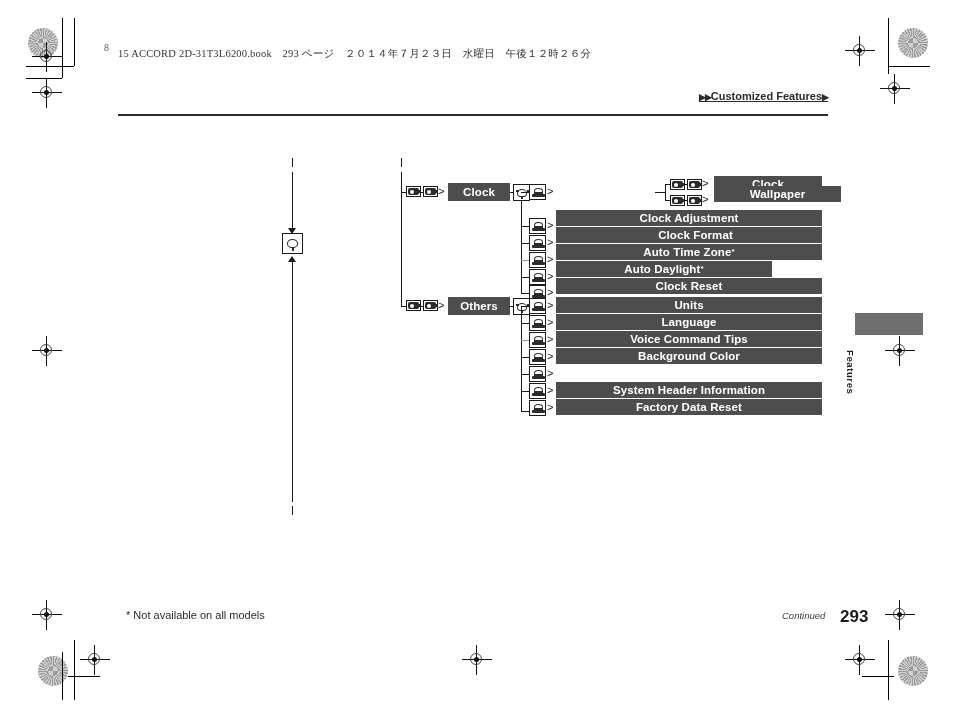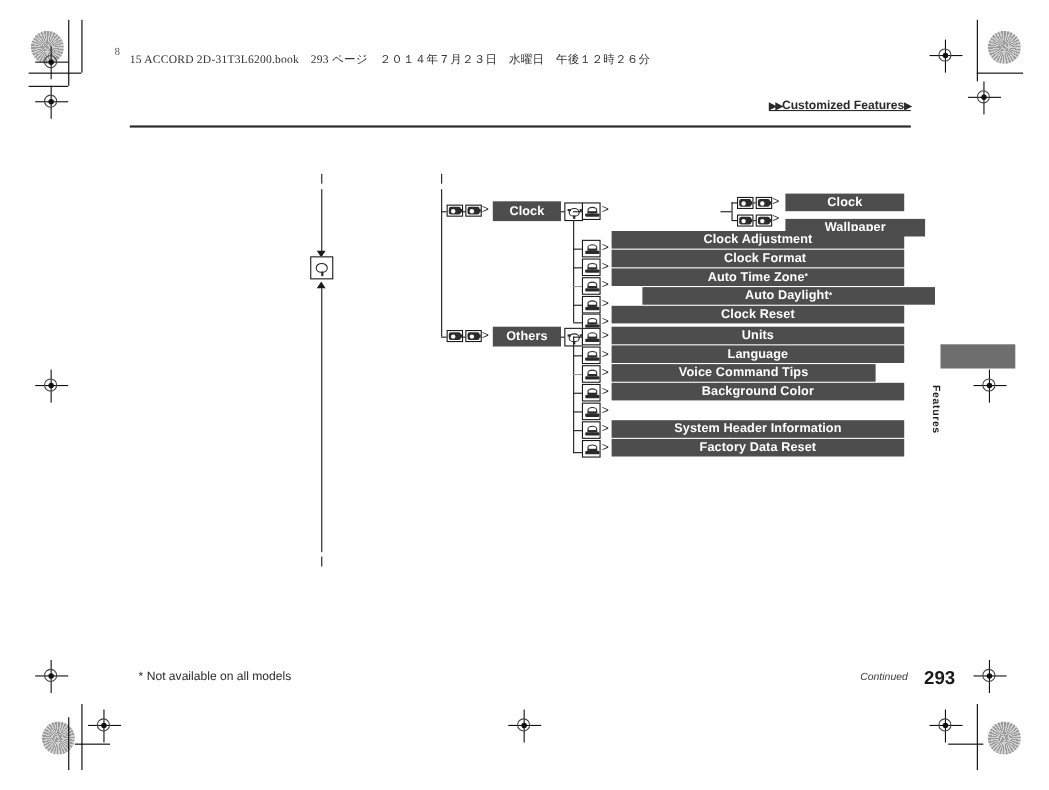--- a/index.html
+++ b/index.html
@@ -460,21 +460,21 @@
   <div class="chip chip-btn" style="left:670px; top:195px;">
     <div class="glyph"></div>
       <div class="tail"></div>
   </div>
   <div class="line h" style="left:685px; top:200px; width:3px;"></div>
   <div class="chip chip-btn" style="left:687px; top:195px;">
     <div class="glyph"></div>
       <div class="tail"></div>
   </div>
   <div class="tick-arrow" style="left:702px; top:194px;">&gt;</div>
-  <div class="bar" style="left:714px; top:199px; width:127px; height:16px;">Wallpaper</div>
+  <div class="bar" style="left:714px; top:186px; width:127px; height:16px;">Wallpaper</div>
 
   <div class="line h" style="left:521px; top:226px; width:9px;"></div>
   <div class="chip chip-push" style="left:529px; top:218px;">
     <div class="p-cap"></div>
       <div class="p-mid"></div>
       <div class="p-base"></div>
   </div>
   <div class="tick-arrow" style="left:547px; top:220px;">&gt;</div>
   <div class="bar" style="left:556px; top:210px; width:266px; height:16px;">Clock Adjustment</div>
 
@@ -499,21 +499,21 @@
       <sup>*</sup>
     </div>
 
   <div class="line h" style="left:521px; top:277px; width:9px;"></div>
   <div class="chip chip-push" style="left:529px; top:269px;">
     <div class="p-cap"></div>
       <div class="p-mid"></div>
       <div class="p-base"></div>
   </div>
   <div class="tick-arrow" style="left:547px; top:271px;">&gt;</div>
-  <div class="bar sup" style="left:584px; top:261px; width:266px; height:16px;text-align:center;">
+  <div class="bar sup" style="left:556px; top:261px; width:216px; height:16px;text-align:center;">
       <span>Auto Daylight</span>
       <sup>*</sup>
     </div>
 
   <div class="line h" style="left:521px; top:293px; width:9px;"></div>
   <div class="chip chip-push" style="left:529px; top:285px;">
     <div class="p-cap"></div>
       <div class="p-mid"></div>
       <div class="p-base"></div>
   </div>
@@ -560,21 +560,21 @@
   <div class="tick-arrow" style="left:547px; top:317px;">&gt;</div>
   <div class="bar" style="left:556px; top:314px; width:266px; height:16px;">Language</div>
 
   <div class="line h gray" style="left:521px; top:340px; width:9px;"></div>
   <div class="chip chip-push" style="left:529px; top:332px;">
     <div class="p-cap"></div>
       <div class="p-mid"></div>
       <div class="p-base"></div>
   </div>
   <div class="tick-arrow" style="left:547px; top:334px;">&gt;</div>
-  <div class="bar" style="left:556px; top:331px; width:240px; height:16px;">Voice Command Tips</div>
+  <div class="bar" style="left:556px; top:331px; width:266px; height:16px;">Voice Command Tips</div>
 
   <div class="line h" style="left:521px; top:357px; width:9px;"></div>
   <div class="chip chip-push" style="left:529px; top:349px;">
     <div class="p-cap"></div>
       <div class="p-mid"></div>
       <div class="p-base"></div>
   </div>
   <div class="tick-arrow" style="left:547px; top:351px;">&gt;</div>
   <div class="bar" style="left:556px; top:348px; width:266px; height:16px;">Background Color</div>
 

